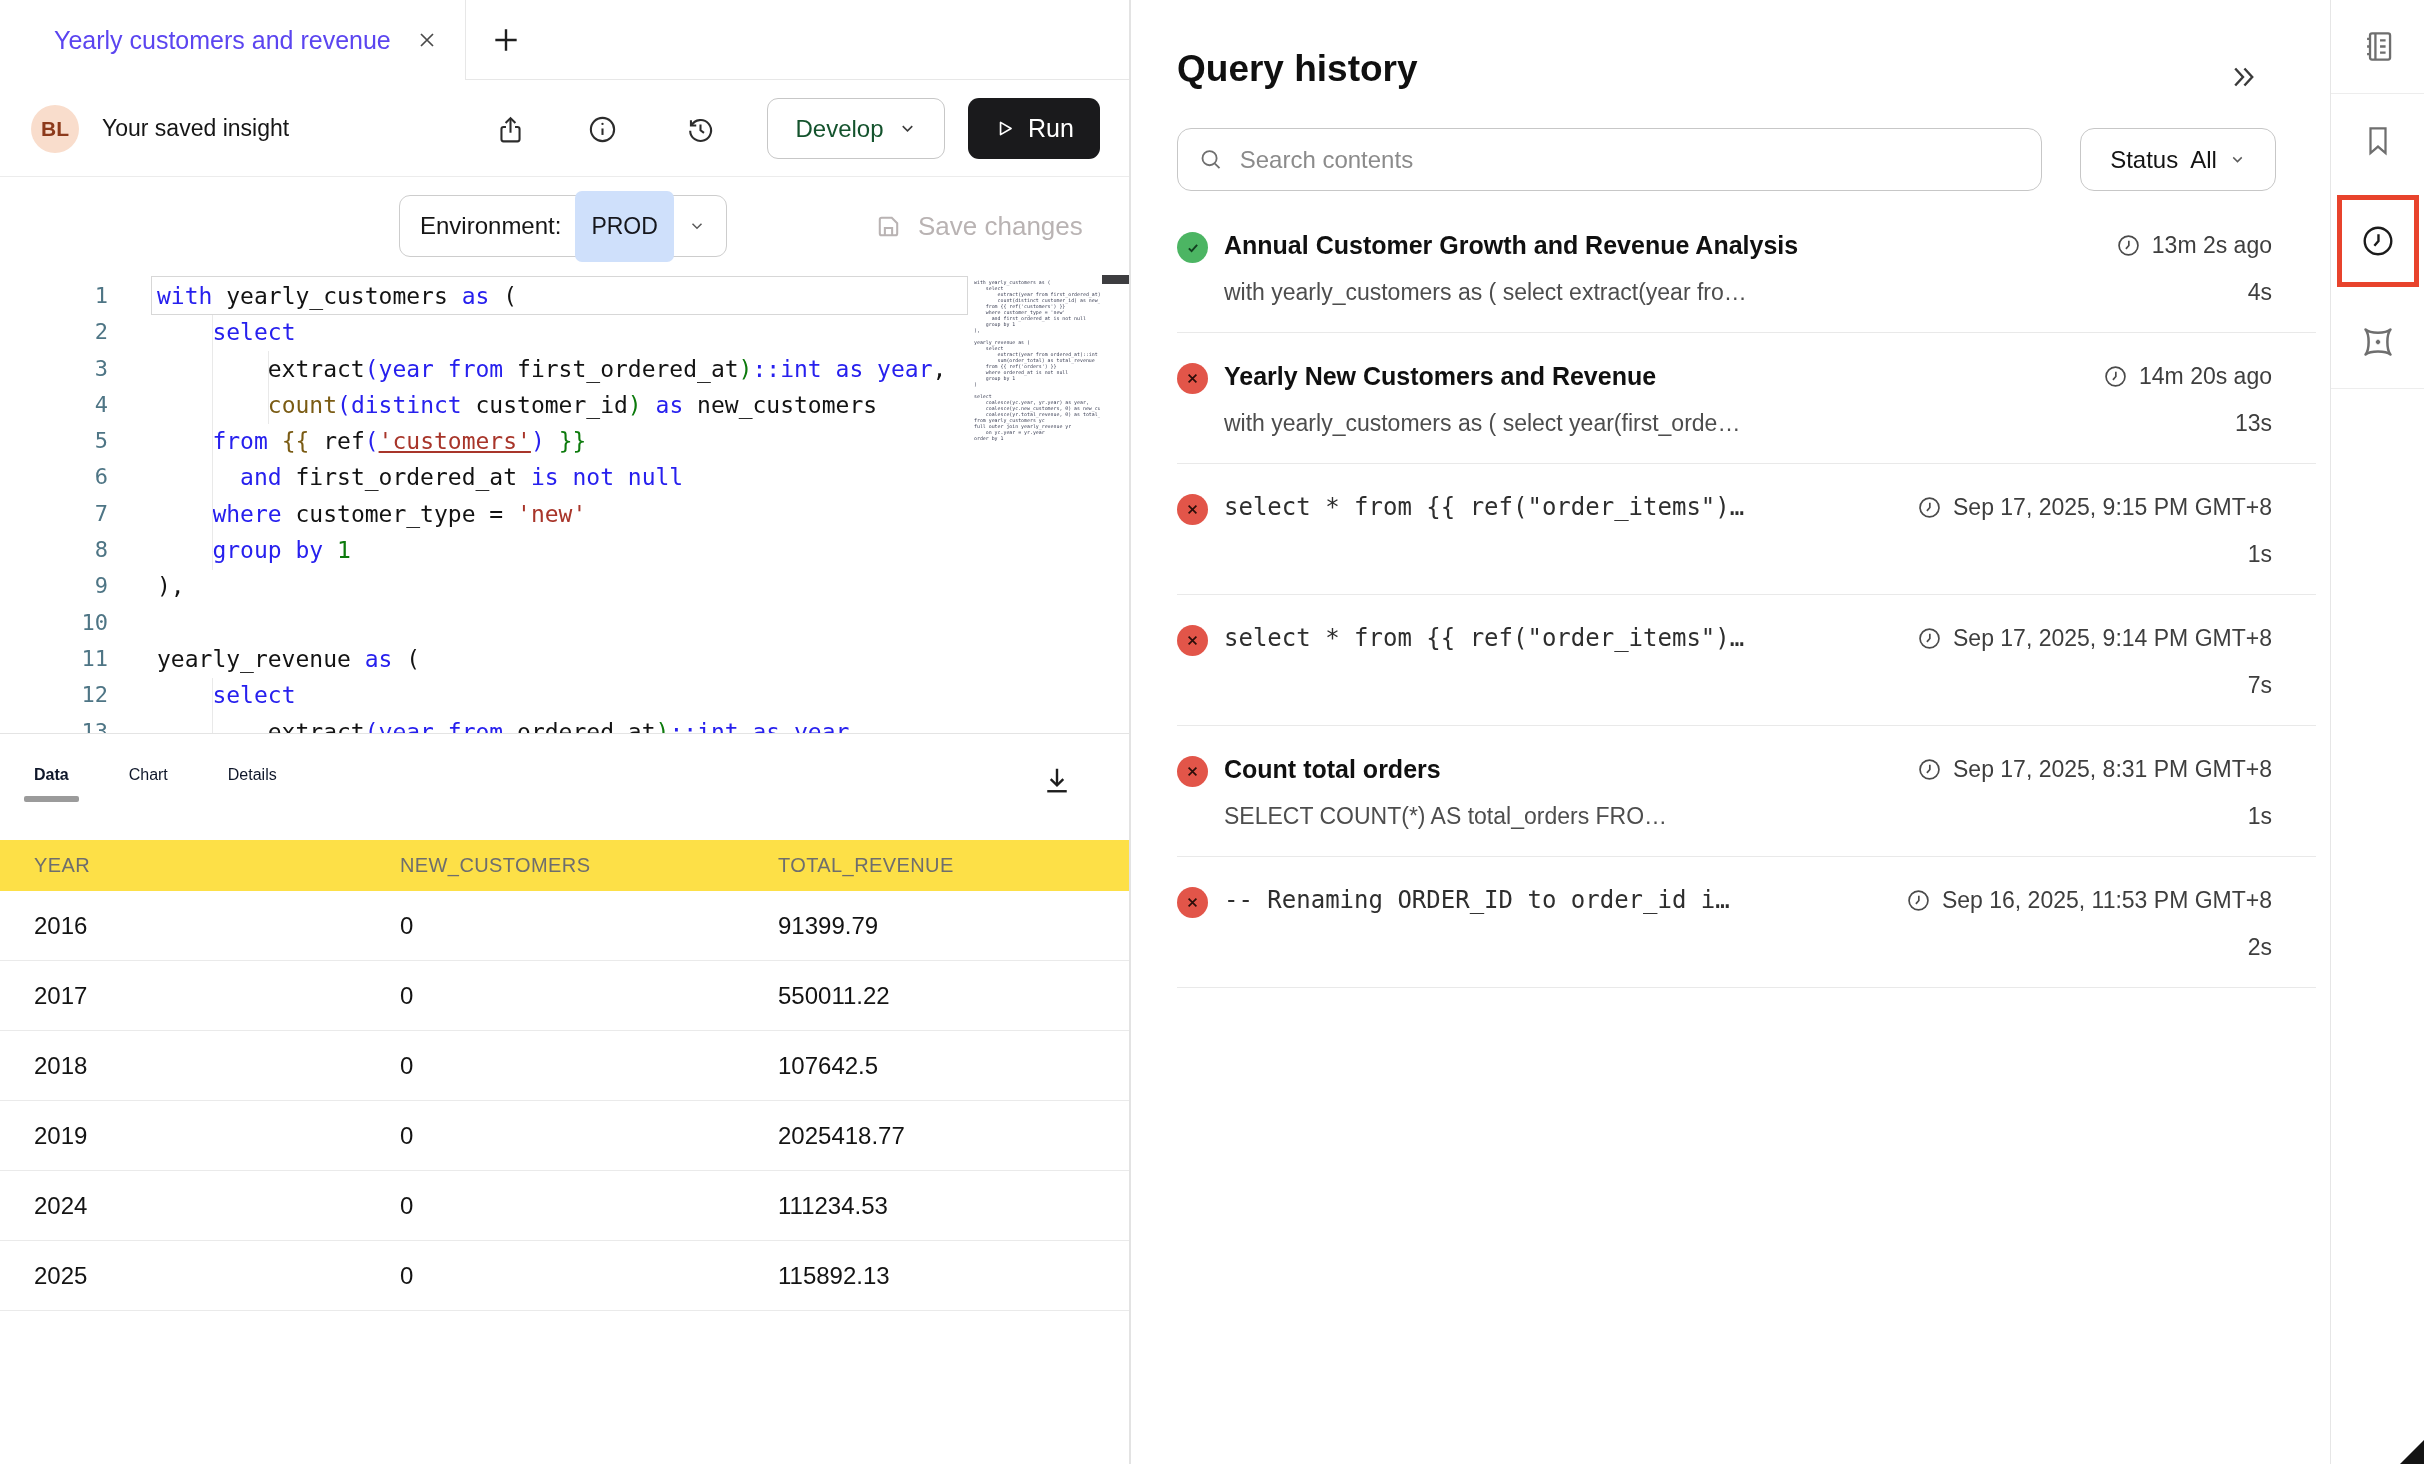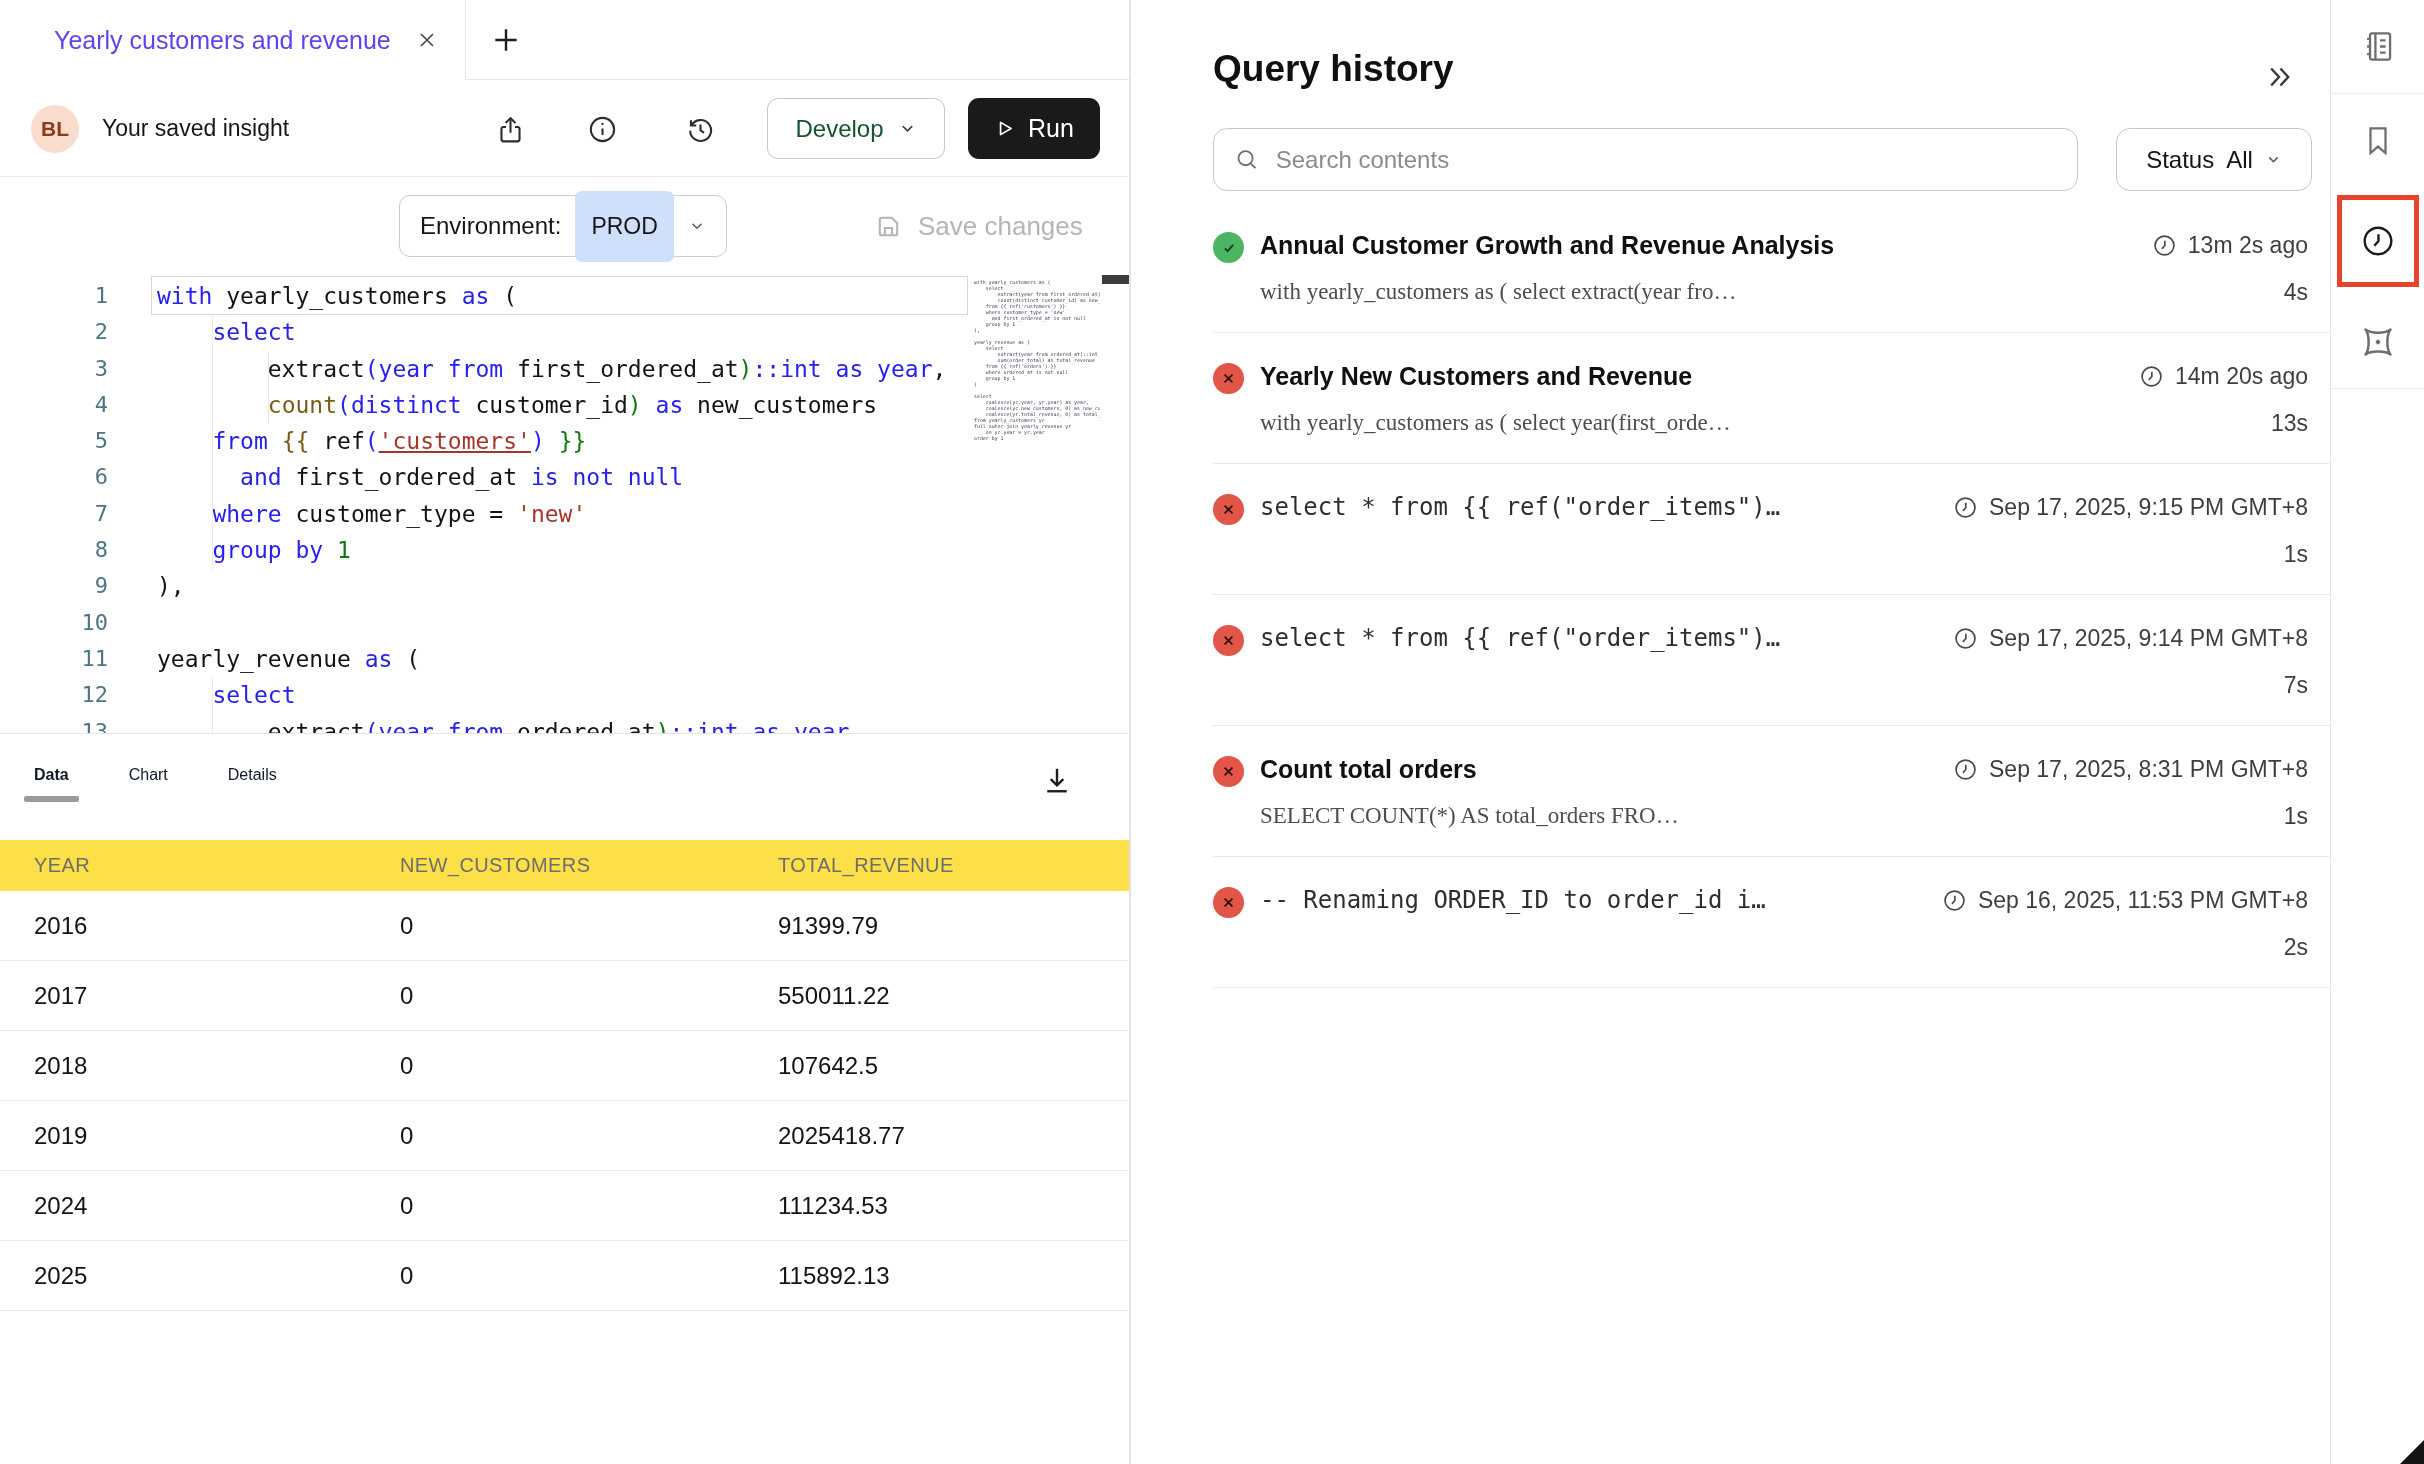--- a/index.html
+++ b/index.html
@@ -66,40 +66,40 @@
   .rtab{position:relative;font-size:16px;color:#0f172a;padding-bottom:44px}
   .rtab.active{font-weight:600}
   .rtab.active::after{content:"";position:absolute;left:-10px;right:-10px;bottom:26px;height:6px;background:#9b9b9b;border-radius:2px}
   .dl-btn{position:absolute;right:54px;top:28px;width:36px;height:36px}
   .thead{display:grid;grid-template-columns:366px 378px 1fr;align-items:center;height:51px;background:#fde047;
          padding-left:34px;color:#6e6e6e;font-size:20px;letter-spacing:.4px}
   .trow{display:grid;grid-template-columns:366px 378px 1fr;align-items:center;height:70px;border-bottom:1px solid #eaeaea;
         padding-left:34px;font-size:24px;color:#131313}
 
   
-  .right{position:absolute;left:1169px;top:0;width:1197px;height:1088px;padding-left:44px}
+  .right{position:absolute;left:1133px;top:0;width:1197px;height:1088px;padding-left:44px}
   .qh-title{margin-top:48px;font-size:37px;font-weight:600;color:#101010}
   .collapse-btn{position:absolute;right:68px;top:60px;width:36px;height:36px}
   .search-row{display:flex;align-items:center;margin-top:38px;padding-right:54px}
   .search-box{flex:1;height:63px;border:1.5px solid #c7c7c7;border-radius:14px;display:flex;align-items:center;
               padding:16px 20px;gap:14px;margin-right:38px}
   .search-box input{border:0;outline:0;font-size:24px;color:#333;width:100%;font-family:"Liberation Sans",sans-serif}
   .search-box input::placeholder{color:#8b8b8b}
   .status-filter{width:196px;height:63px;border:1.5px solid #c7c7c7;border-radius:14px;display:flex;align-items:center;
                  justify-content:center;gap:12px;font-size:24px;color:#141414}
   .status-filter .lbl{font-weight:500}
   .hlist{margin-top:24px;padding-right:14px}
   .hitem{display:grid;grid-template-columns:47px 1fr auto;padding:25px 44px 25px 0;border-bottom:1px solid #e9e9e9}
   .hitem:first-child{padding-top:12px}
   .st-icon{width:31px;height:31px;border-radius:50%;display:flex;align-items:center;justify-content:center;margin-top:5px}
   .st-success{background:var(--success-icon)} .st-error{background:var(--error-red)}
   .it-title{font-size:25px;font-weight:600;color:#101010;white-space:nowrap;overflow:hidden;align-self:center;padding-right:24px}
   .it-title.mono{font-family:"DejaVu Sans Mono",monospace;font-weight:400;font-size:24px;color:#2e2e2e}
   .it-time{display:flex;align-items:center;gap:10px;color:var(--gray-txt);font-size:23px;white-space:nowrap;justify-self:end;align-self:center}
-  .it-snippet{grid-column:2;margin-top:16px;font-family:Liberation Serif, serif;font-size:23px;color:#4d4d4d;
+  .it-snippet{grid-column:2;margin-top:16px;font-family:Liberation Sans, sans-serif;font-size:23px;color:#4d4d4d;
               white-space:nowrap;overflow:hidden;padding-right:24px;min-height:28px}
   .it-dur{grid-column:3;justify-self:end;margin-top:16px;color:var(--gray-txt);font-size:23px}
 
   
   .rail{position:absolute;left:2330px;top:0;width:94px;height:1464px;border-left:1px solid #e6e6e6;background:#fff}
   .rail-btn{width:94px;height:93px;display:flex;align-items:center;justify-content:center}
   .rail-sep{height:1px;background:#ededed}
   .rail-btn.active{width:82px;height:92px;margin:8px auto 0;border:5px solid var(--highlight-red)}
   .rail-btn.post-active{margin-top:8px}
 

